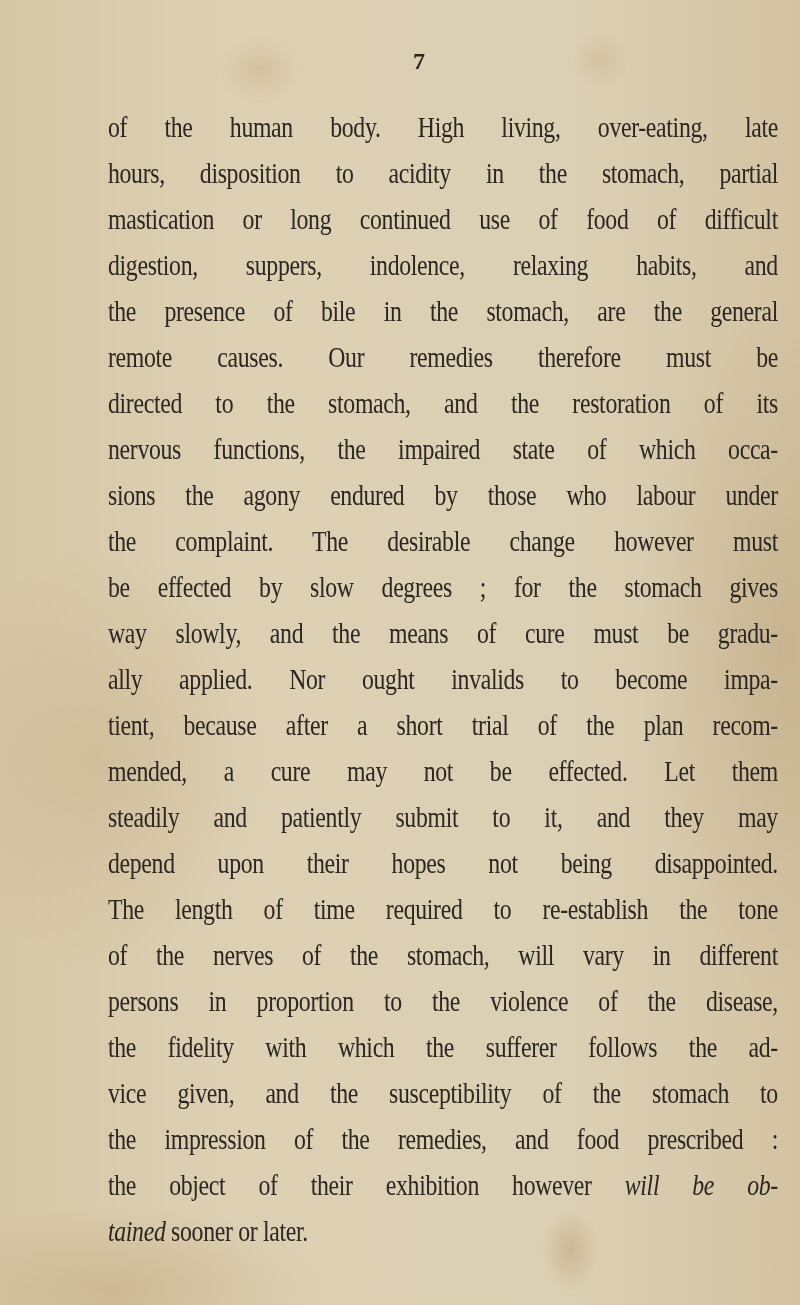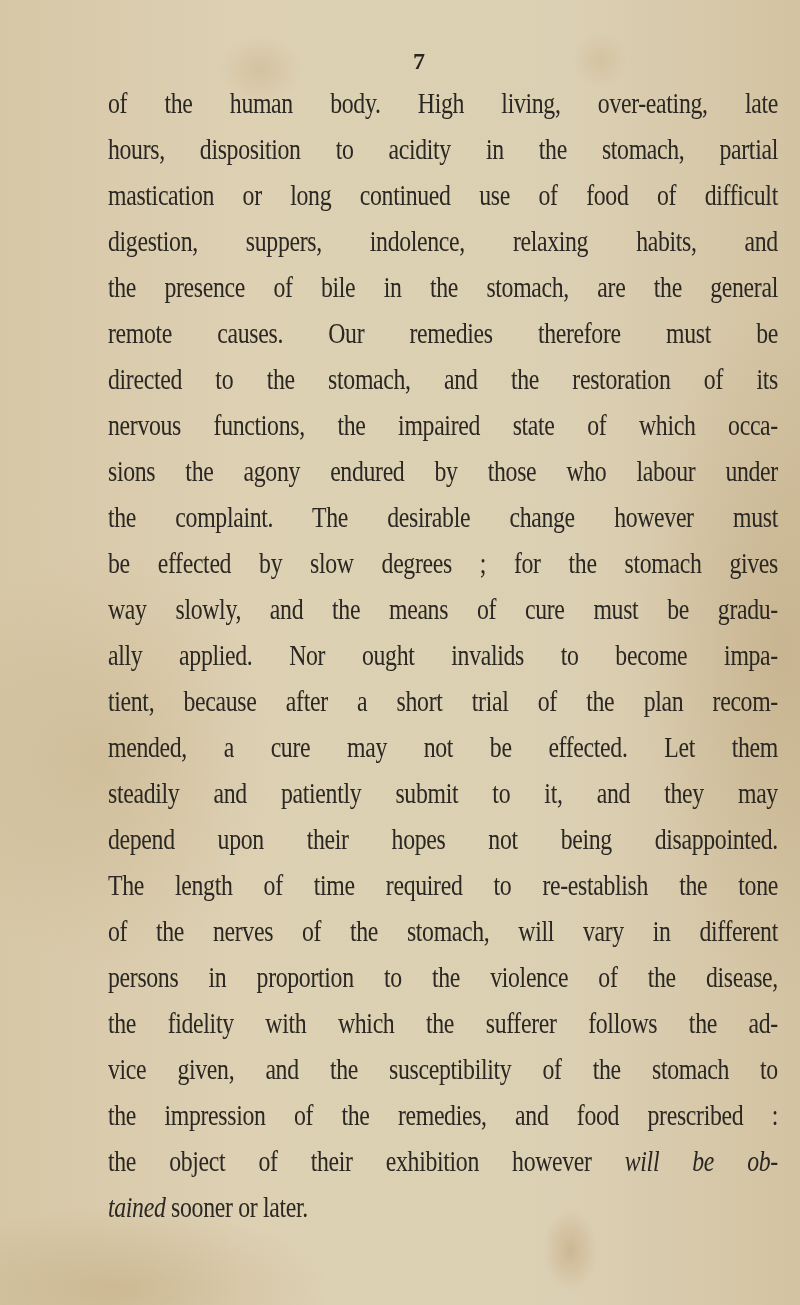--- a/index.html
+++ b/index.html
@@ -26,21 +26,21 @@
     width: 800px;
     padding-left: 38px;
     box-sizing: border-box;
     text-align: center;
     font-size: 24px;
     font-weight: bold;
     color: #2a2520;
   }
   .body-text {
     position: absolute;
-    top: 80px;
+    top: 104px;
     left: 108px;
     width: 670px;
   }
   .line {
     display: block;
     height: 46px;
     line-height: 46px;
     font-size: 29px;
     color: #2b2722;
     text-align: justify;

